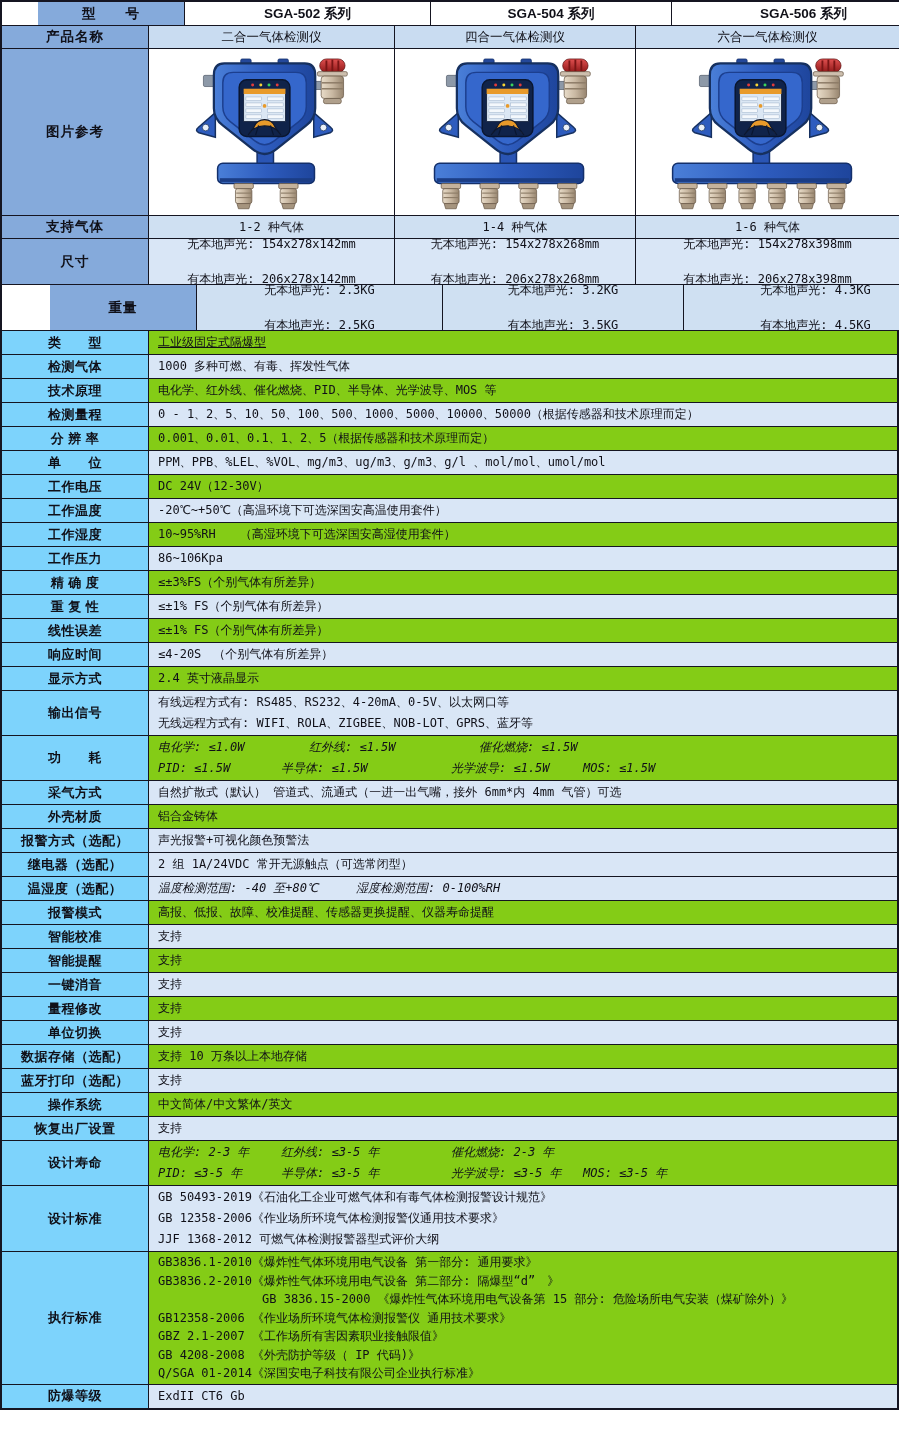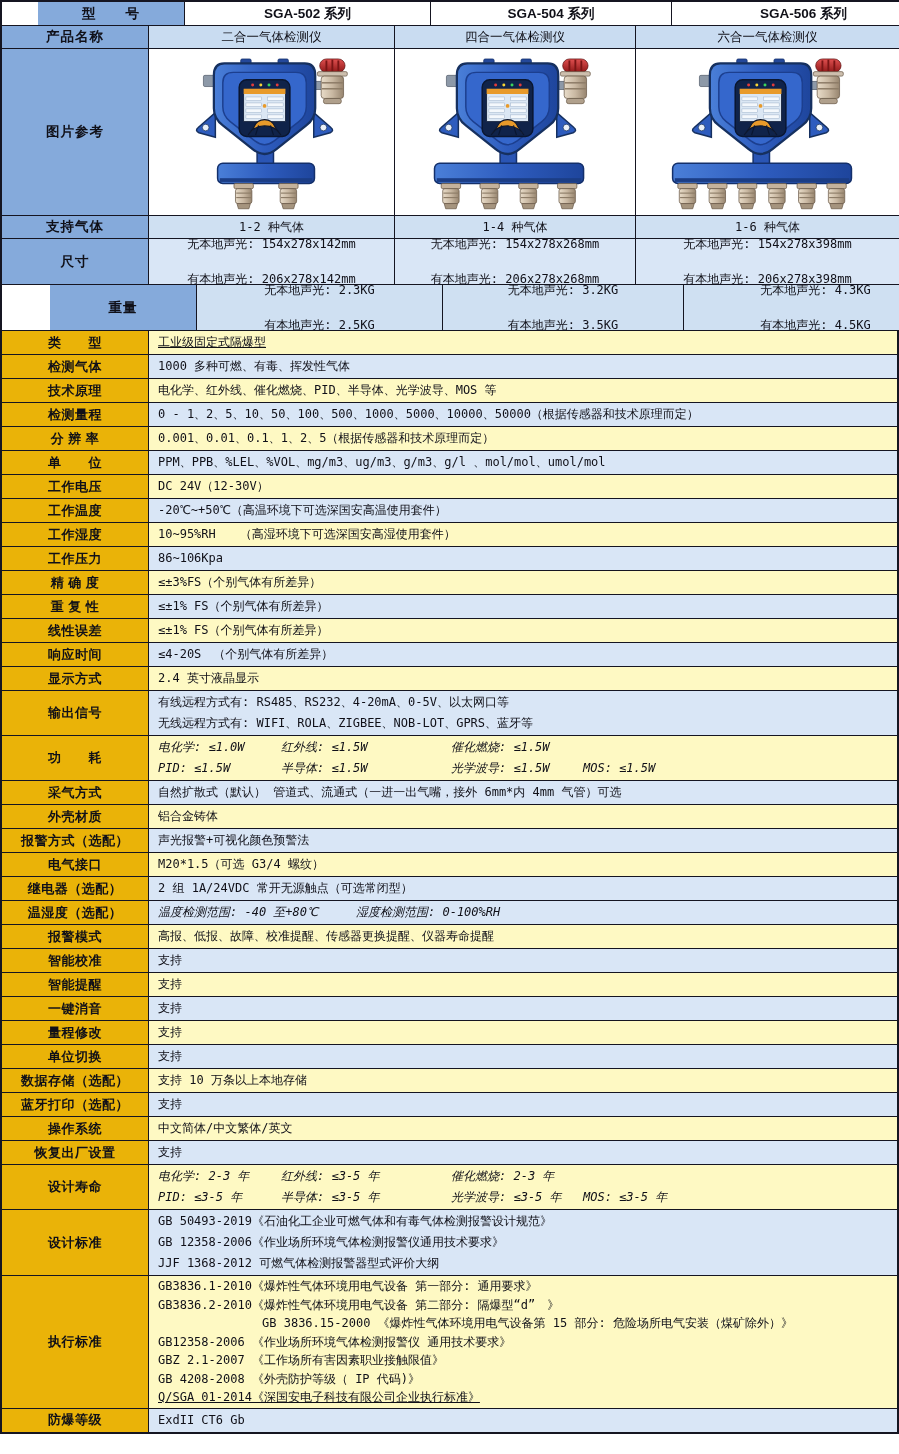--- a/index.html
+++ b/index.html
@@ -21,24 +21,24 @@
   .r-gas .val{background:#cfe0f2;font-size:12px;}
   .r-size{height:45px;}
   .r-size .val{background:#d9e6f6;font-size:12px;}
   .r-weight{height:45px;padding-left:48px;}
   .r-weight .val{background:#cfe0f2;font-size:12px;}
   .two-line{display:flex;flex-direction:column;justify-content:center;gap:16px;}
   .two-line div{line-height:19px;}
   .mono{font-family:"DejaVu Sans Mono","Liberation Sans",monospace;}
   
   .spec-row{display:grid;grid-template-columns:146px 1fr;border-top:1px solid #151521;}
-  .spec-label{box-sizing:border-box;background:#eab308;font-weight:bold;font-size:13px;letter-spacing:0.5px;display:flex;align-items:center;justify-content:center;text-align:center;padding:0 2px;}
+  .spec-label{box-sizing:border-box;background:#7dd3fc;font-weight:bold;font-size:13px;letter-spacing:0.5px;display:flex;align-items:center;justify-content:center;text-align:center;padding:0 2px;}
   .spec-value{box-sizing:border-box;border-left:1px solid #151521;padding:1px 0 1px 9px;display:flex;flex-direction:column;justify-content:center;}
   .spec-value .line{line-height:21px;font-size:12px;white-space:pre-wrap;font-family:"DejaVu Sans Mono","Liberation Sans",monospace;}
-  .shade-d{background:#fef9c3;}
+  .shade-d{background:#84cc16;}
   .shade-l{background:#d9e6f6;}
   .u{text-decoration:underline;}
   .seg{display:inline-block;font-style:italic;}
   svg{display:block;}
 </style>
 </head>
 <body>
 
 <div class="sheet">
 
@@ -436,46 +436,40 @@
       <div class="spec-row">
         <div class="spec-label">输出信号</div>
         <div class="spec-value shade-l">
           <div class="line">有线远程方式有: RS485、RS232、4-20mA、0-5V、以太网口等</div>
           <div class="line">无线远程方式有: WIFI、ROLA、ZIGBEE、NOB-LOT、GPRS、蓝牙等</div>
         </div>
       </div>
       <div class="spec-row">
         <div class="spec-label">功　　耗</div>
         <div class="spec-value shade-d">
-          <div class="line"><span class="seg" style="width: 123px;">电化学: ≤1.0W</span><span class="seg" style="width: 170px;">红外线: ≤1.5W</span><span class="seg">催化燃烧: ≤1.5W</span></div>
+          <div class="line"><span class="seg" style="width: 123px;">电化学: ≤1.0W</span><span class="seg" style="width: 170px; margin-left: 28px;">红外线: ≤1.5W</span><span class="seg">催化燃烧: ≤1.5W</span></div>
           <div class="line"><span class="seg" style="width: 123px;">PID: ≤1.5W</span><span class="seg" style="width: 170px;">半导体: ≤1.5W</span><span class="seg" style="width: 132px;">光学波导: ≤1.5W</span><span class="seg">MOS: ≤1.5W</span></div>
         </div>
       </div>
       <div class="spec-row">
         <div class="spec-label">采气方式</div>
         <div class="spec-value shade-l">
           <div class="line">自然扩散式（默认） 管道式、流通式（一进一出气嘴，接外 6mm*内 4mm 气管）可选</div>
         </div>
       </div>
       <div class="spec-row">
         <div class="spec-label">外壳材质</div>
         <div class="spec-value shade-d">
           <div class="line">铝合金铸体</div>
         </div>
       </div>
       <div class="spec-row">
         <div class="spec-label">报警方式（选配）</div>
         <div class="spec-value shade-l">
           <div class="line">声光报警+可视化颜色预警法</div>
-        </div>
-      </div>
-      <div class="spec-row">
-        <div class="spec-label">电气接口</div>
-        <div class="spec-value shade-d">
-          <div class="line">M20*1.5（可选 G3/4 螺纹）</div>
         </div>
       </div>
       <div class="spec-row">
         <div class="spec-label">继电器（选配）</div>
         <div class="spec-value shade-l">
           <div class="line">2 组 1A/24VDC 常开无源触点（可选常闭型）</div>
         </div>
       </div>
       <div class="spec-row">
         <div class="spec-label">温湿度（选配）</div>
@@ -560,21 +554,21 @@
       </div>
       <div class="spec-row">
         <div class="spec-label">执行标准</div>
         <div class="spec-value shade-d">
           <div class="line" style="line-height: 18.5px;">GB3836.1-2010《爆炸性气体环境用电气设备 第一部分: 通用要求》</div>
           <div class="line" style="line-height: 18.5px;">GB3836.2-2010《爆炸性气体环境用电气设备 第二部分: 隔爆型“d”　》</div>
           <div class="line" style="line-height: 18.5px; text-align: center;">GB 3836.15-2000 《爆炸性气体环境用电气设备第 15 部分: 危险场所电气安装（煤矿除外）》</div>
           <div class="line" style="line-height: 18.5px;">GB12358-2006 《作业场所环境气体检测报警仪 通用技术要求》</div>
           <div class="line" style="line-height: 18.5px;">GBZ 2.1-2007 《工作场所有害因素职业接触限值》</div>
           <div class="line" style="line-height: 18.5px;">GB 4208-2008 《外壳防护等级（ IP 代码)》</div>
-          <div class="line" style="line-height: 18.5px; text-decoration: underline;">Q/SGA 01-2014《深国安电子科技有限公司企业执行标准》</div>
+          <div class="line" style="line-height: 18.5px;">Q/SGA 01-2014《深国安电子科技有限公司企业执行标准》</div>
         </div>
       </div>
       <div class="spec-row">
         <div class="spec-label">防爆等级</div>
         <div class="spec-value shade-l">
           <div class="line">ExdII CT6 Gb</div>
         </div>
       </div>
     </div>
 </div>

